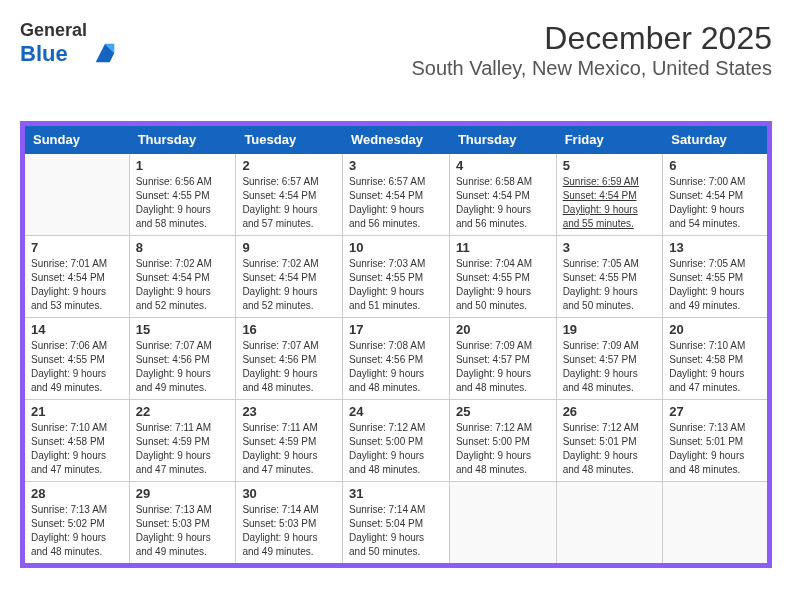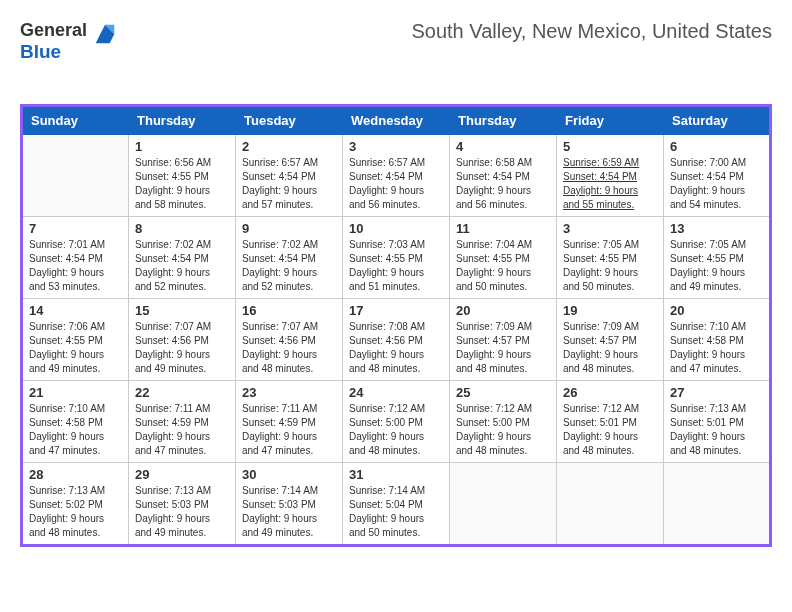--- a/index.html
+++ b/index.html
@@ -11,29 +11,29 @@
       padding: 20px;
     }
     .header {
       display: flex;
       justify-content: space-between;
       align-items: flex-start;
       margin-bottom: 10px;
     }
     .logo {
       display: flex;
-      align-items: flex-start;
+      align-items: flex-end;
     }
     .logo-text-general {
       font-size: 18px;
       font-weight: bold;
       color: #333;
     }
     .logo-text-blue {
-      font-size: 19px;
+      font-size: 22px;
       font-weight: bold;
       color: #1565c0;
     }
     .logo-icon {
       width: 28px;
       height: 28px;
       margin-left: 4px;
     }
     .title-section {
       text-align: right;
@@ -43,21 +43,21 @@
       font-weight: normal;
       color: #333;
     }
     .location {
       font-size: 20px;
       color: #555;
     }
     .calendar {
       width: 100%;
       border-collapse: collapse;
-      border: 3px solid #8b5cf6;
+      border: 5px solid #8b5cf6;
       margin-top: 41px;
     }
     .calendar th {
       background-color: #1565c0;
       color: white;
       text-align: left;
       padding: 6px 8px;
       font-size: 13px;
       border: 1px solid #1565c0;
     }
@@ -96,20 +96,21 @@
     <div>
       <span class="logo-text-general">General</span><br>
       <span class="logo-text-blue">Blue</span>
     </div>
     <svg class="logo-icon" viewBox="0 0 30 30" xmlns="http://www.w3.org/2000/svg">
       <polygon points="5,25 15,5 25,15 20,25" fill="#1565c0"></polygon>
       <polygon points="15,5 25,5 25,15" fill="#42a5f5"></polygon>
     </svg>
   </div>
   <div class="title-section">
+    <div class="month-title">December 2025</div>
     <div class="location">South Valley, New Mexico, United States</div>
   </div>
 </div>
 
 <table class="calendar">
   <thead>
     <tr>
       <th>Sunday</th>
       <th>Thursday</th>
       <th>Tuesday</th>

